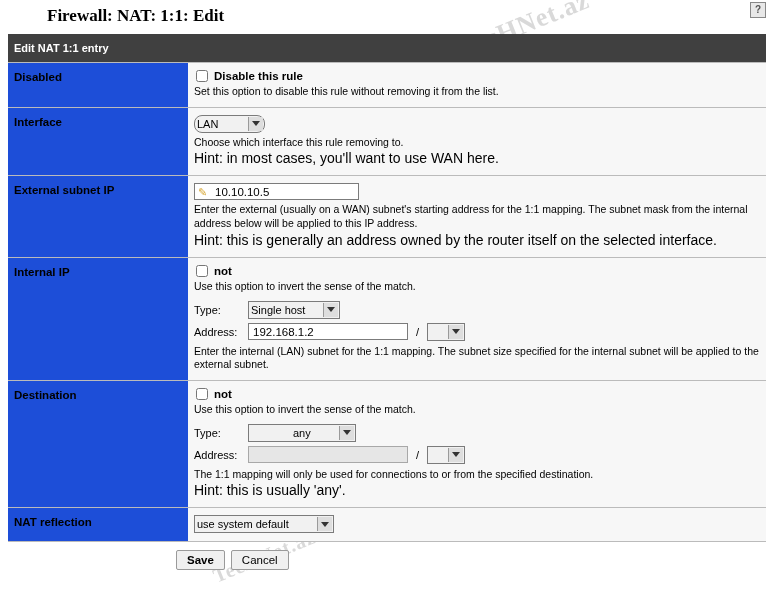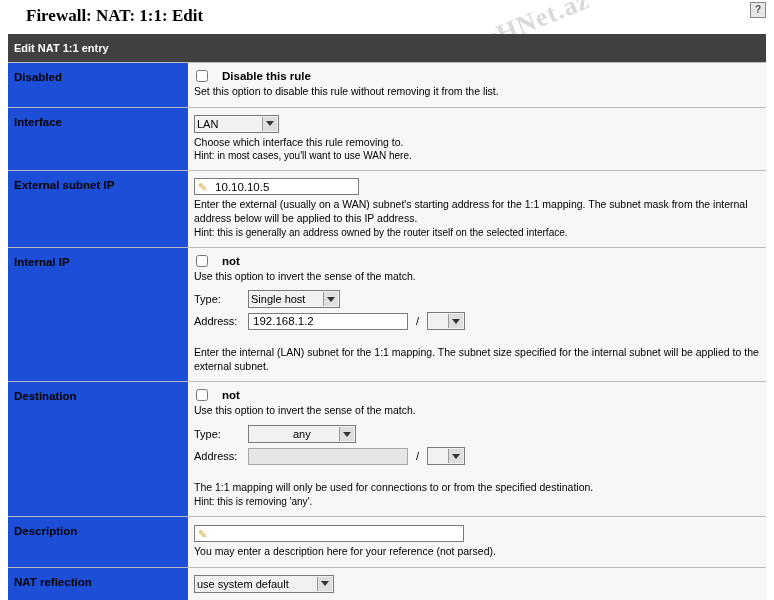--- a/index.html
+++ b/index.html
@@ -35,23 +35,24 @@
     z-index: 5;
   }
   .wm1 { left: 455px; top: 10px; }
   .wm2 { left: 120px; top: 58px; }
   .wm3 { left: 475px; top: 255px; }
   .wm4 { left: 55px;  top: 420px; }
   .wm5 { left: 480px; top: 480px; }
   .wm6 { left: 210px; top: 545px; font-size: 20px;}
 
   .header {
-    padding: 6px 10px 8px 26px;
+    padding: 6px 10px 8px 20px;
     position: relative;
     height: 20px;
+    margin-left: 27px;
   }
   .page-title {
     font-family: "Liberation Serif", serif;
     font-size: 17px;
     font-weight: bold;
     color: #000;
     margin: 0;
     padding: 0;
     display: inline-block;
   }
@@ -106,28 +107,28 @@
   td.field.last, td.label.last {
     border-bottom: 1px solid #bbbbbb;
   }
   .desc {
     font-size: 10.5px;
     color: #000;
     line-height: 1.3;
     margin-top: 3px;
   }
   .hint {
-    font-size: 10px;
+    font-size: 14px;
     color: #000;
     line-height: 1.3;
   }
   .chk-row {
     display: flex;
     align-items: center;
-    gap: 14px;
+    gap: 6px;
   }
   input[type=checkbox] {
     width: 12px; height: 12px;
     margin: 0 0 0 2px;
     vertical-align: middle;
   }
   .chk-label {
     font-weight: bold;
     font-size: 11.5px;
   }
@@ -207,21 +208,21 @@
     font-family: "Liberation Sans", sans-serif;
     font-size: 11.5px;
     font-weight: bold;
     padding: 3px 10px;
     border: 1px solid #9a9a9a;
     background: #f0f0f0;
     border-radius: 2px;
     cursor: pointer;
   }
   .btn.cancel { font-weight: normal; }
-  .blockdesc { margin-top: 16px; }
+  .blockdesc { margin-top: 4px; }
 </style>
 </head>
 <body>
 
 <div class="page">
 
   <div class="wm wm1">TecHNet.az</div>
   <div class="wm wm2">TecHNet.az</div>
   <div class="wm wm3">TecHNet.az</div>
   <div class="wm wm4">TecHNet.az</div>
@@ -246,21 +247,21 @@
           <input type="checkbox" style="">
           <span class="chk-label">Disable this rule</span>
         </div>
         <div class="desc">Set this option to disable this rule without removing it from the list.</div>
       </td>
     </tr>
 
     <tr>
       <td class="label">Interface</td>
       <td class="field">
-        <div class="sel" style="width:85px;">
+        <div class="sel" style="width:71px;border-radius:8px;">
           <span class="txt">LAN</span>
           <span class="arrow"></span>
         </div>
         <div class="desc">Choose which interface this rule removing to.</div>
         <div class="hint">Hint: in most cases, you'll want to use WAN here.</div>
       </td>
     </tr>
 
     <tr>
       <td class="label">External subnet IP</td>
@@ -330,34 +331,24 @@
             <span></span>
           </span>
           <span class="slash">/</span>
           <span class="sel" style="width:38px;">
             <span class="txt"></span>
             <span class="arrow"></span>
           </span>
         </div>
 
         <div class="desc blockdesc">The 1:1 mapping will only be used for connections to or from the specified destination.</div>
-        <div class="hint">Hint: this is removing 'any'.</div>
-      </td>
-    </tr>
-
-    <tr>
-      <td class="label">Description</td>
-      <td class="field">
-        <div class="txtbox pencil" style="width:270px;">
-          <span class="pencil-ico">✎</span>
-          <span></span>
-        </div>
-        <div class="desc">You may enter a description here for your reference (not parsed).</div>
-      </td>
-    </tr>
+        <div class="hint">Hint: this is usually 'any'.</div>
+      </td>
+    </tr>
+
 
     <tr>
       <td class="label last">NAT reflection</td>
       <td class="field last">
         <div class="sel" style="width:140px;">
           <span class="txt">use system default</span>
           <span class="arrow"></span>
         </div>
       </td>
     </tr>

